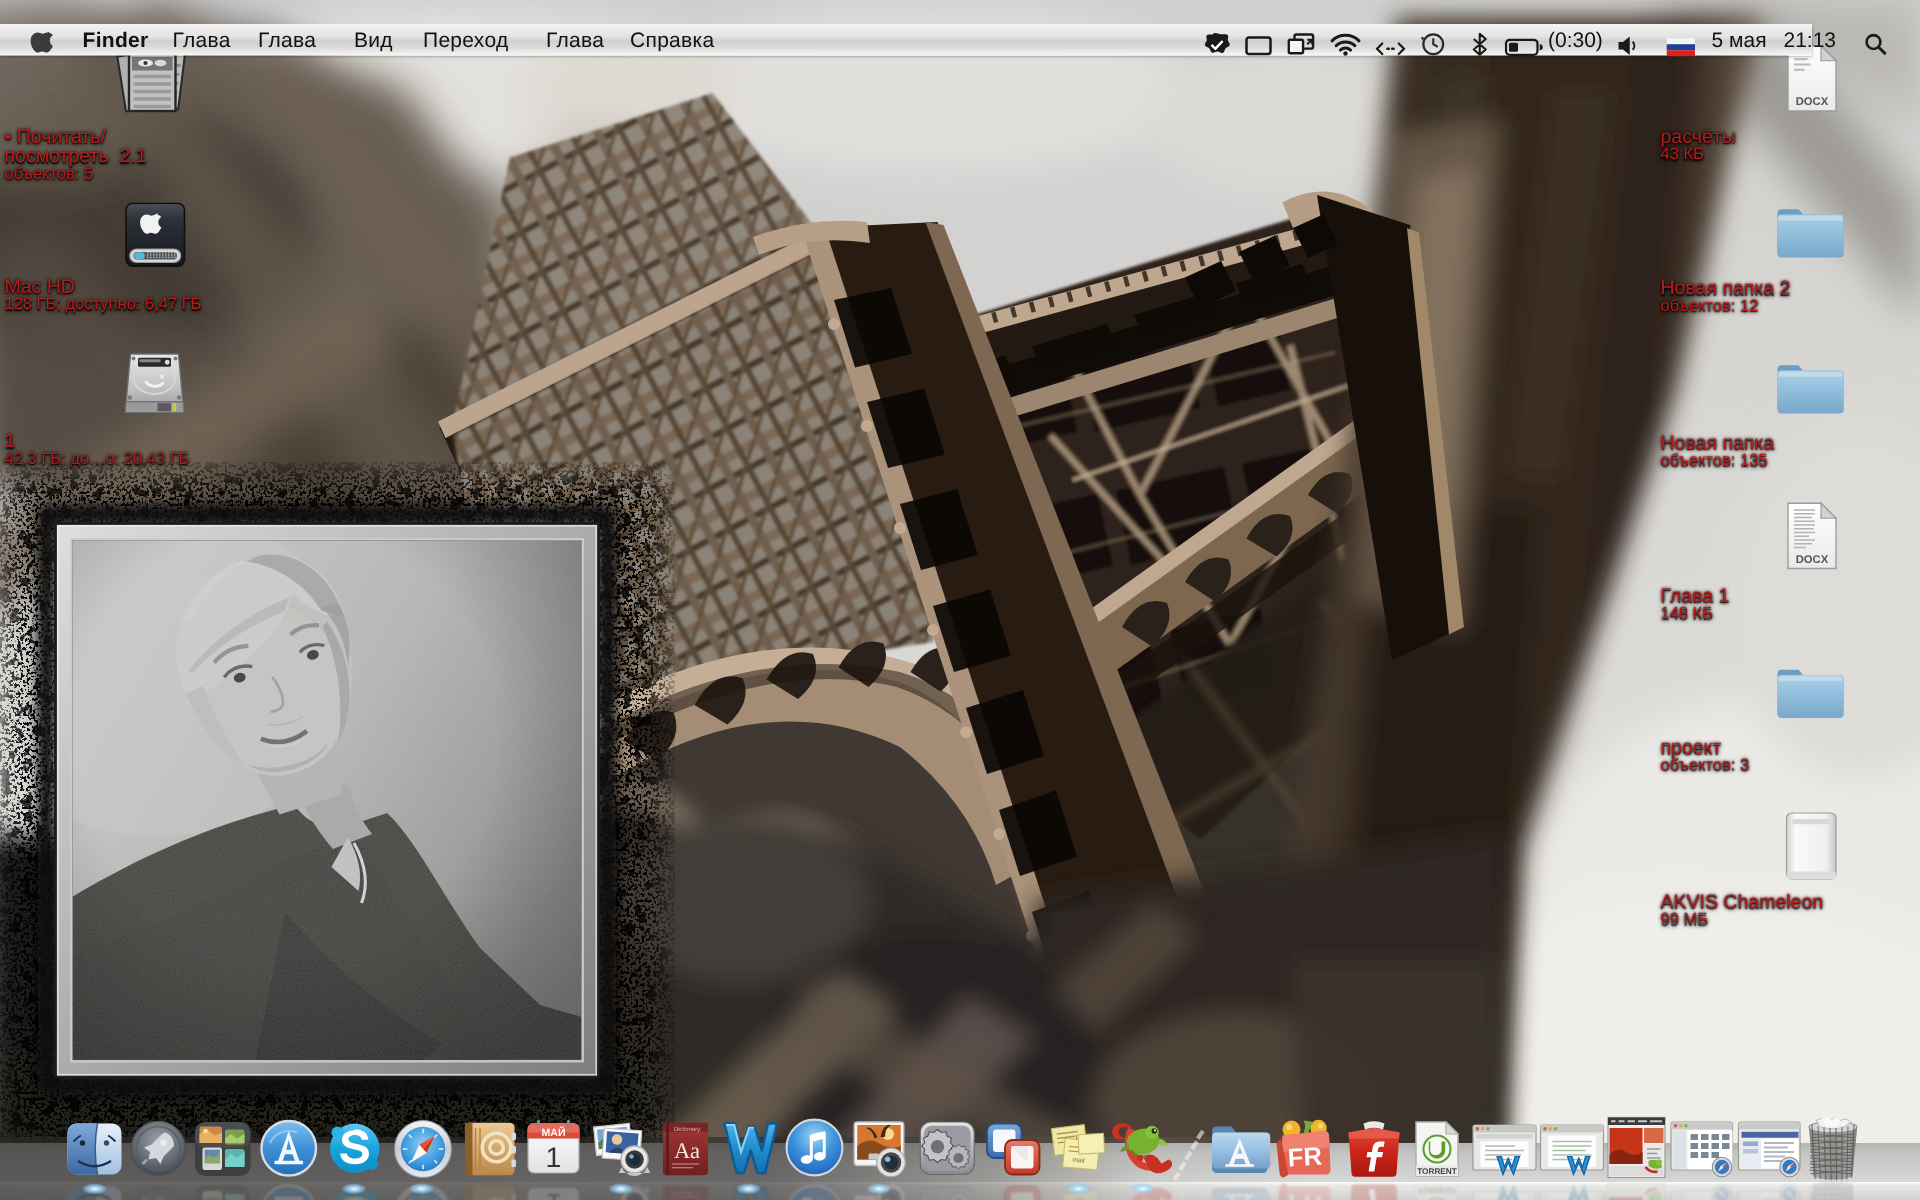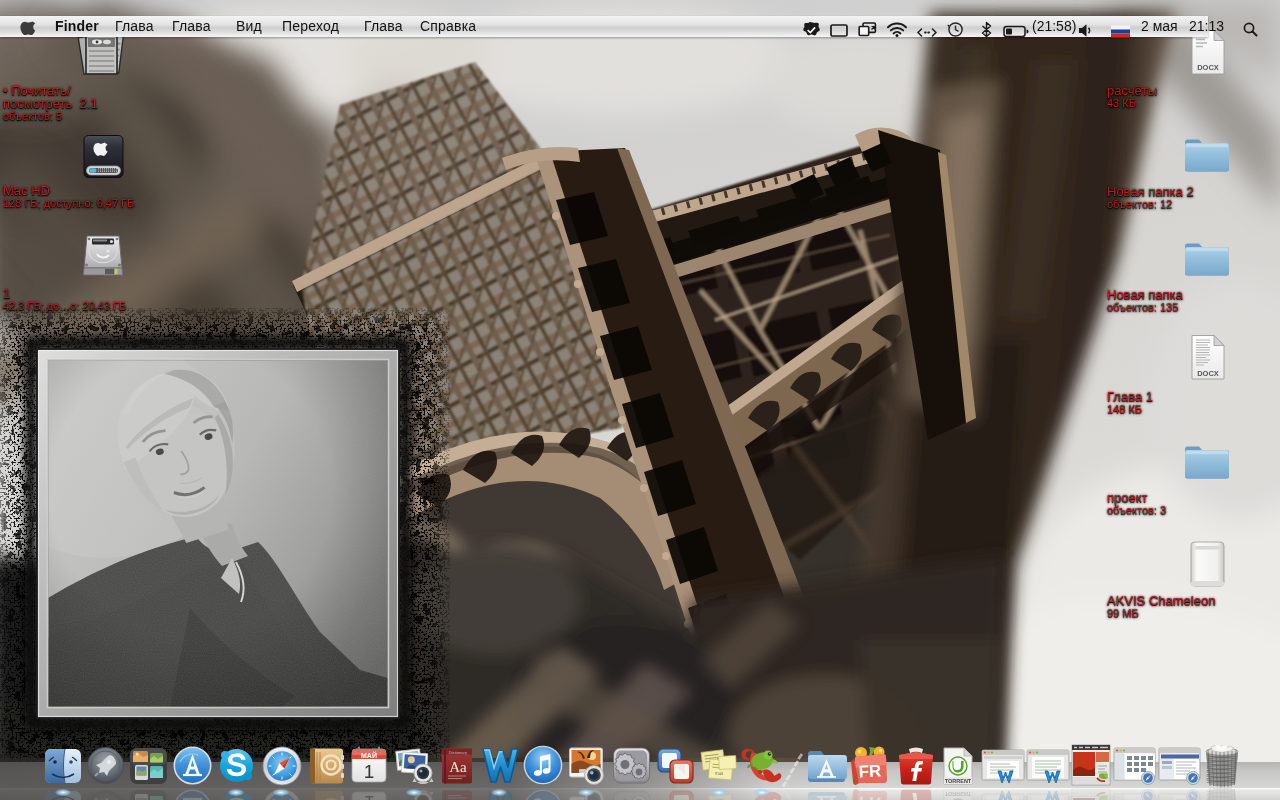--- a/index.html
+++ b/index.html
@@ -585,31 +585,31 @@
         <path d="M1.2 5.5L.2 3.2l2.5.3" fill="#2a2a2a"></path>
       </svg>
 <svg class="mr" style="left:981px;top:3px" width="11" height="16" viewBox="0 0 11 16">
         <path d="M5.5 1v14l4-3.5-8-7m8 0l-8 7 4 3.5V1z" fill="none" stroke="#1a1a1a" stroke-width="1.4" stroke-linejoin="round"></path>
       </svg>
 <svg class="mr" style="left:1003px;top:5px" width="26" height="12" viewBox="0 0 26 12">
         <rect x="1" y="1" width="21" height="10" rx="2.5" fill="none" stroke="#1a1a1a" stroke-width="1.5"></rect>
         <rect x="3" y="3" width="6" height="6" rx="1" fill="#1a1a1a"></rect>
         <path d="M23.5 4v4a2 2 0 000-4z" fill="#1a1a1a"></path>
       </svg>
-<span class="mr" style="left:1032px">(21:58)</span>
+<span class="mr" style="left:1032px">(0:30)</span>
 <svg class="mr" style="left:1078px;top:4px" width="15" height="14" viewBox="0 0 15 14">
         <path fill="#1a1a1a" d="M1 4.5h3L8.5.8v12.4L4 9.5H1z"></path>
         <path d="M10.5 4.2a4.4 4.4 0 010 5.6" fill="none" stroke="#1a1a1a" stroke-width="1.4"></path>
       </svg>
 <svg class="mr" style="left:1111px;top:5px" width="19" height="12" viewBox="0 0 19 12">
         <rect width="19" height="4" fill="#f4f4f4"></rect>
         <rect y="4" width="19" height="4" fill="#1e3f9e"></rect>
         <rect y="8" width="19" height="4" fill="#d8251d"></rect>
       </svg>
-<span class="mr" style="left:1141px">2 мая</span>
+<span class="mr" style="left:1141px">5 мая</span>
 <span class="mr" style="left:1189px">21:13</span>
 <svg class="mr" style="left:1243px;top:3px" width="15" height="15" viewBox="0 0 15 15">
         <circle cx="6" cy="6" r="4.6" fill="none" stroke="#1a1a1a" stroke-width="1.7"></circle>
         <path d="M9.5 9.5l4 4" stroke="#1a1a1a" stroke-width="2" stroke-linecap="round"></path>
       </svg>
 </div>
 <div id="shelf">
       <div id="shelfbase"></div>
       <div id="shelffront"></div>
       <div id="shelfdark"></div>

